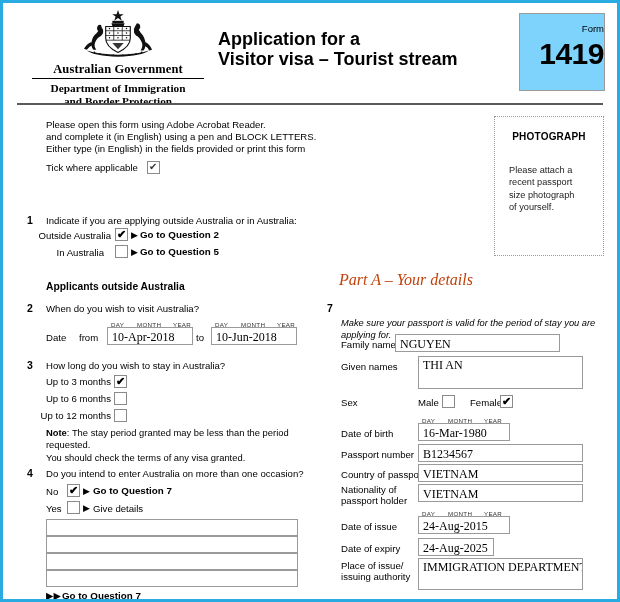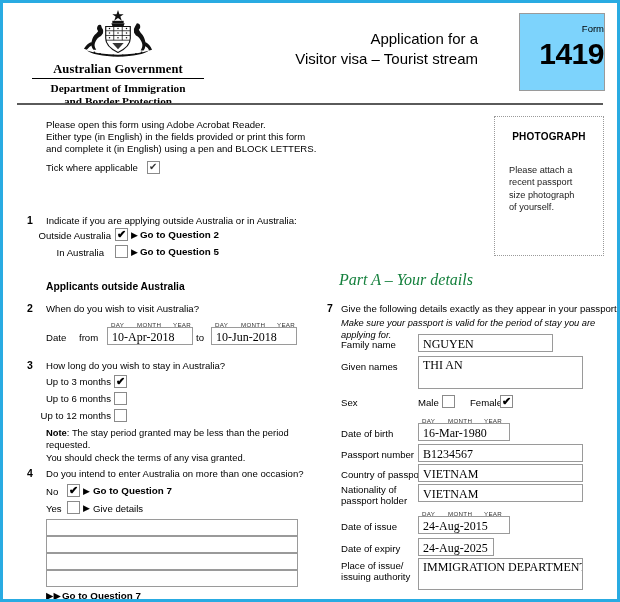--- a/index.html
+++ b/index.html
@@ -60,23 +60,23 @@
     font-size: 11.3px;
     font-weight: bold;
     color: #000;
     line-height: 12.5px;
   }
 
   .doc-title {
     position: absolute;
     left: 215px; top: 26px;
     width: 260px;
-    text-align: right;
-    font-size: 15px;
-    font-weight: normal;
+    text-align: left;
+    font-size: 18px;
+    font-weight: bold;
     line-height: 20px;
     color: #000;
   }
 
   .form-box {
     position: absolute;
     right: 12px; top: 10px;
     width: 86px;
     height: 78px;
     border: 1px solid #9a9a9a;
@@ -254,21 +254,21 @@
     color: #000;
   }
 
   
   .partA {
     position: absolute;
     left: 336px; top: 268px;
     font-family: "Liberation Serif", serif;
     font-style: italic;
     font-size: 16px;
-    color: #15803d;
+    color: #c2410c;
   }
   .italicnote {
     position: absolute;
     font-size: 9.3px;
     font-style: italic;
     color: #000;
     line-height: 12px;
   }
 </style>
 </head>
@@ -336,22 +336,22 @@
 
     <div class="form-box">
       <div class="flabel">Form</div>
       <div class="fnum">1419</div>
     </div>
   </div>
   <div class="head-rule"></div>
 
   <div class="intro">
     <div class="line">Please open this form using Adobe Acrobat Reader.</div>
+    <div class="line">and complete it (in English) using a pen and BLOCK LETTERS.</div>
     <div class="line">Either type (in English) in the fields provided or print this form</div>
-    <div class="line">and complete it (in English) using a pen and BLOCK LETTERS.</div>
   </div>
   <div class="tickrow">
     <span>Tick where applicable</span>
     <span class="cb light checked"></span>
   </div>
 
   <div class="photobox">
     <div class="ptitle">PHOTOGRAPH</div>
     <div class="ptext">
       <div>Please attach a</div>
@@ -428,25 +428,24 @@
   <div class="ibox" style="left:43px; top:533px; width:252px; height:17px;"></div>
   <div class="ibox" style="left:43px; top:550px; width:252px; height:17px;"></div>
   <div class="ibox" style="left:43px; top:567px; width:252px; height:17px;"></div>
 
   <div class="arrow" style="left:43px; top:587px; font-size:9.6px;">▶▶</div>
   <div class="goto" style="left:59px; top:587px;">Go to Question 7</div>
 
   <div class="partA">Part A – Your details</div>
 
   <div class="qnum" style="left:324px; top:299px;">7</div>
-  <div class="qtext" style="left:338px; top:300px;">Give the following details exactly as they appear in your passport</div>
   <div class="italicnote" style="left:338px; top:314px;">Make sure your passport is valid for the period of stay you are applying for.</div>
 
   <div class="lbl" style="left:338px; top:336px;">Family name</div>
-  <div class="ibox" style="left:415px; top:331px; width:135px; height:18px;">NGUYEN</div>
+  <div class="ibox" style="left:392px; top:331px; width:165px; height:18px;">NGUYEN</div>
 
   <div class="lbl" style="left:338px; top:358px;">Given names</div>
   <div class="ibox" style="left:415px; top:353px; width:165px; height:33px; line-height:15px;">THI AN</div>
 
   <div class="lbl" style="left:338px; top:394px;">Sex</div>
   <div class="lbl" style="left:415px; top:394px;">Male</div>
   <span class="cb cbpos" style="left:439px; top:392px;"></span>
   <div class="lbl" style="left:467px; top:394px;">Female</div>
   <span class="cb checked cbpos" style="left:497px; top:392px;"></span>
 

